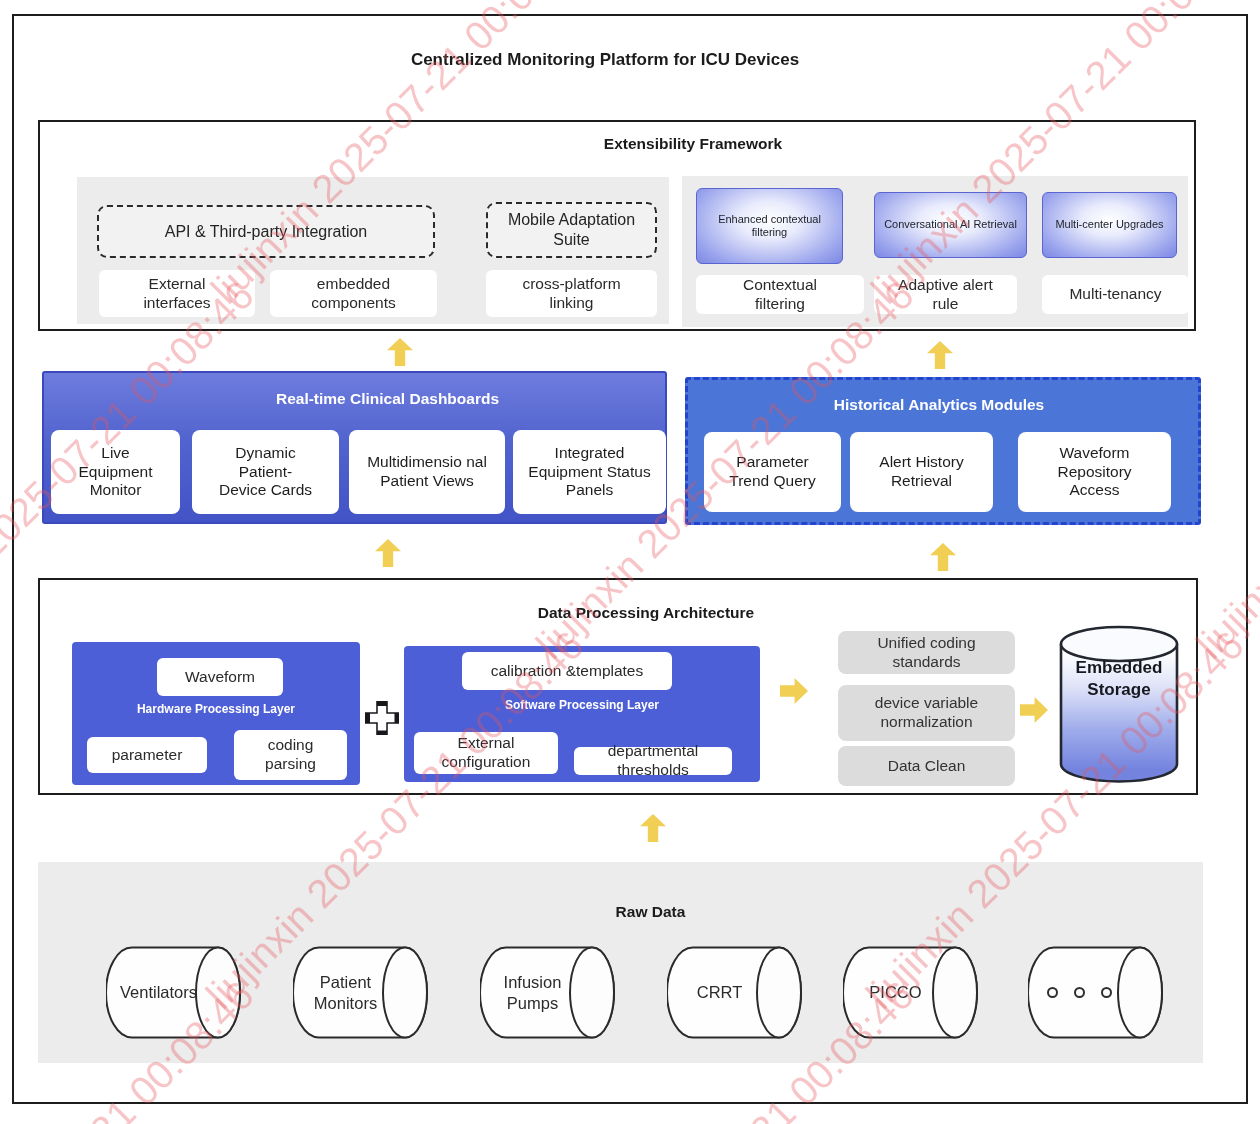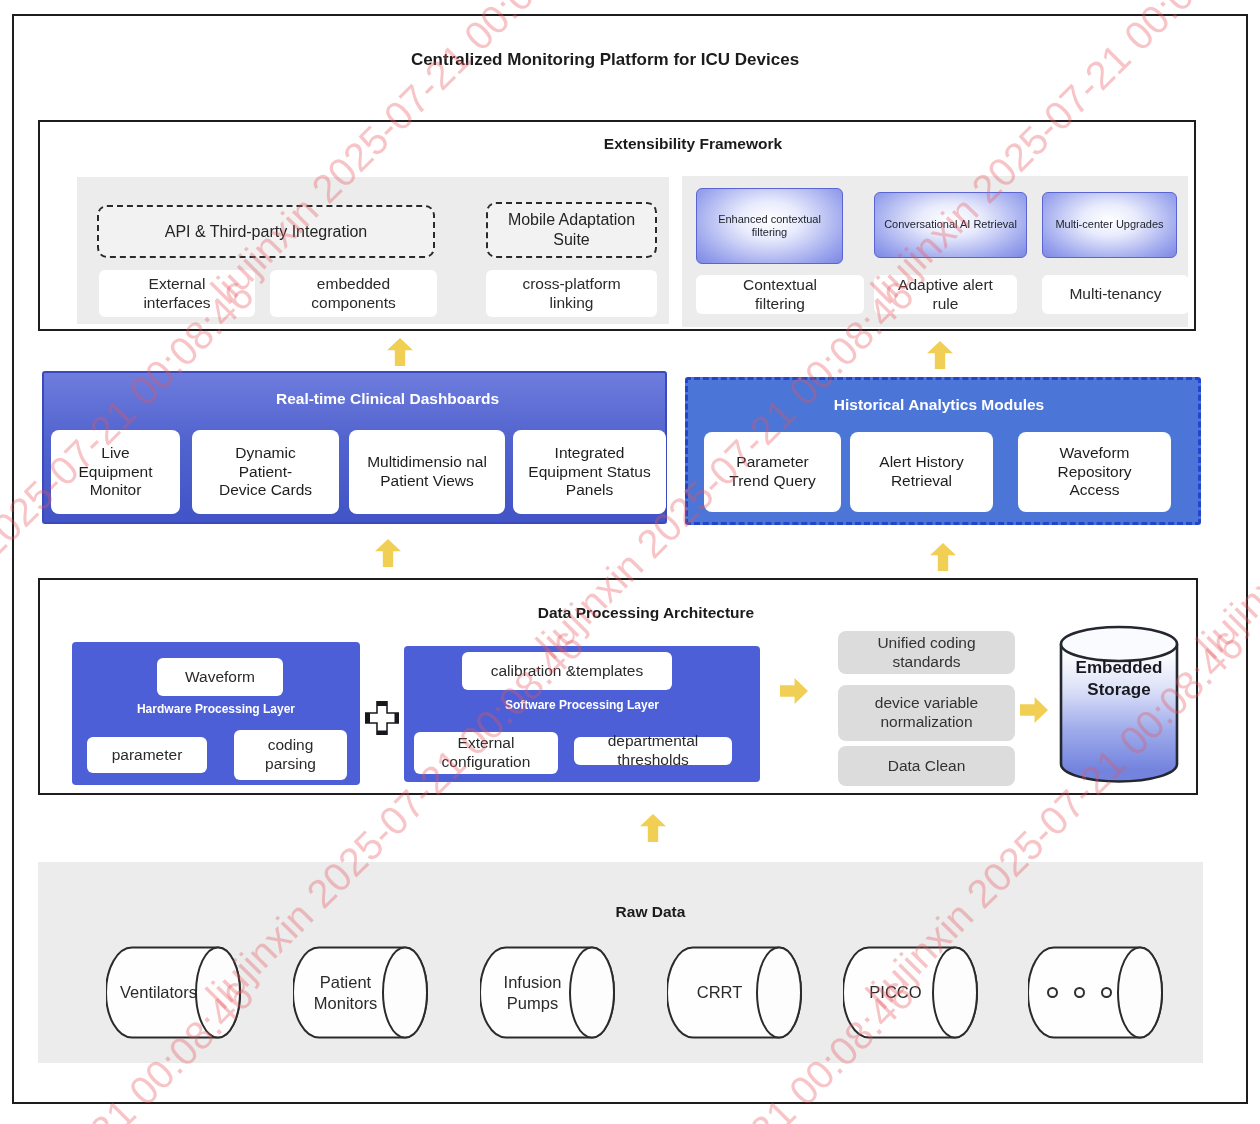--- a/index.html
+++ b/index.html
@@ -128,21 +128,21 @@
     </div>
 
     <div class="plus-outer">
       <div class="plus-inner"></div>
     </div>
 
     <div class="abs layer" style="left:364px;top:66px;width:356px;height:136px;">
       <div class="box inner-w" style="left:58px;top:6px;width:210px;height:38px;">calibration &amp;templates</div>
       <div class="layer-title" style="top:52px;">Software Processing Layer</div>
       <div class="box inner-w" style="left:10px;top:86px;width:144px;height:42px;padding:0 8px;">External configuration</div>
-      <div class="box inner-w" style="left:170px;top:91px;width:158px;height:28px;padding:0 18px;">departmental thresholds</div>
+      <div class="box inner-w" style="left:170px;top:101px;width:158px;height:28px;padding:0 18px;">departmental thresholds</div>
     </div>
 
     <div class="arrow-right" style="left:740px;top:98px;"></div>
     <div class="arrow-right" style="left:980px;top:117px;"></div>
 
     <div class="box gbox" style="left:798px;top:51px;width:177px;height:43px;padding:0 22px;">Unified coding standards</div>
     <div class="box gbox" style="left:798px;top:105px;width:177px;height:56px;padding:0 22px;">device variable normalization</div>
     <div class="box gbox" style="left:798px;top:166px;width:177px;height:40px;">Data Clean</div>
 
     <div class="storage">

